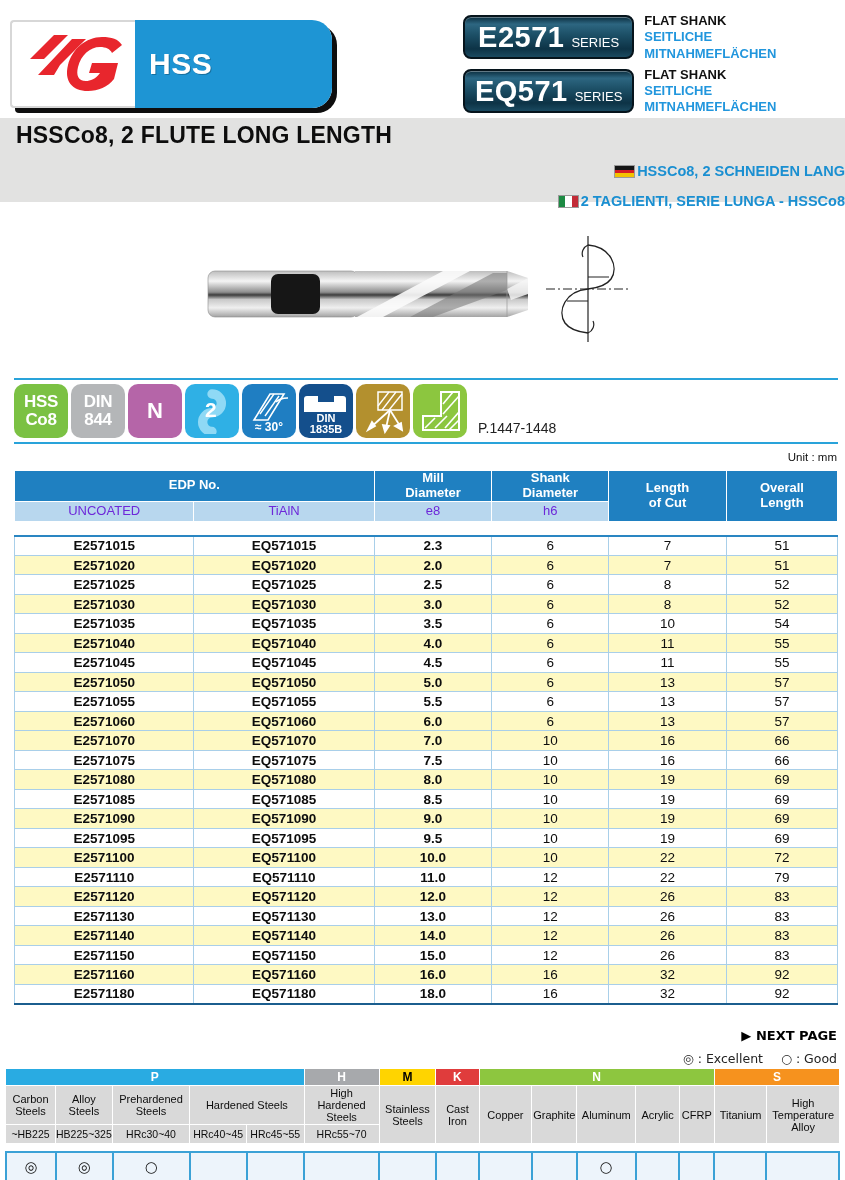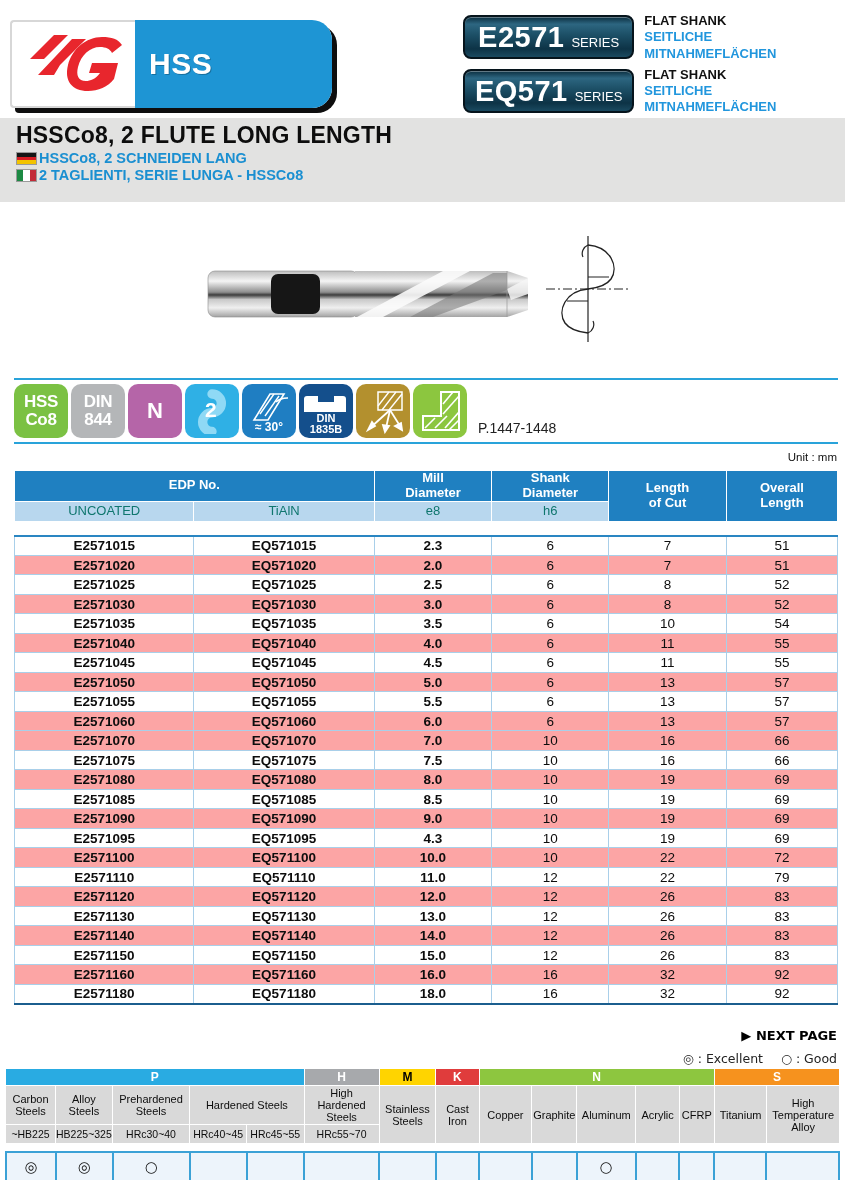--- a/index.html
+++ b/index.html
@@ -30,21 +30,21 @@
   .series-code { font-size:29px; font-weight:bold; letter-spacing:.5px; line-height:40px; }
   .series-word { font-size:13px; font-weight:normal; }
   .series-desc { margin-left:10px; line-height:1.25; }
   .series-desc .en { font-size:13px; font-weight:bold; color:#111; }
   .series-desc .de { font-size:13px; font-weight:bold; color:#2196dd; }
 
   
   .title-band { position:absolute; left:0; top:118px; width:845px; height:84px;
                 background:#e2e2e1; padding:4px 0 0 16px; }
   .page-title { font-size:23px; font-weight:bold; color:#0d0d0d; letter-spacing:.2px; }
-  .trans { display:flex; align-items:center; gap:2px; margin-top:1px; }
+  .trans { display:flex; align-items:center; gap:2px; margin-top:14px;justify-content:flex-end; }
   .trans .txt { font-size:14.5px; font-weight:bold; color:#1a8fd1; }
   .flag { width:21px; height:13px; display:inline-block; border:1px solid #9a9a9a; }
   .flag.de { background:linear-gradient(180deg,#151515 33.3%,#d61c23 33.3% 66.6%,#f3c300 66.6%); }
   .flag.fr { background:linear-gradient(90deg,#123d8f 33.3%,#fff 33.3% 66.6%,#cf2434 66.6%); }
   .flag.it { background:linear-gradient(90deg,#1d8a43 33.3%,#fff 33.3% 66.6%,#c22b37 66.6%); }
 
   
   .product-area { position:absolute; left:0; top:225px; width:845px; height:140px; }
   .photo { position:absolute; left:205px; top:20px; }
   .endview { position:absolute; left:543px; top:8px; }
@@ -72,27 +72,27 @@
   .page-ref { font-size:14px; color:#222; margin-left:8px; align-self:flex-end; margin-bottom:6px; }
 
   
   .unit { position:absolute; right:8px; top:451px; font-size:11.5px; color:#111; }
   .edp-wrap { position:absolute; left:14px; top:470px; width:824px; }
   table { border-collapse:collapse; width:100%; table-layout:fixed; }
   .hdr th { background:#1f80c1; color:#fff; font-weight:bold; font-size:13px;
             border:1.5px solid #fff; text-align:center; vertical-align:middle;
             white-space:pre-line; line-height:1.15; }
   .hdr tr:first-child th { height:29px; }
-  .hdr tr.subrow th { background:#b8d7ee; color:#0f766e; font-weight:normal; height:20px; font-size:13px; }
+  .hdr tr.subrow th { background:#b8d7ee; color:#6d28d9; font-weight:normal; height:20px; font-size:13px; }
   .hdr th.tall { height:49px; }
   .body-tbl { margin-top:13px; border-top:2px solid #2a86c2; border-bottom:2.5px solid #1b5e8e; }
   .body-tbl td { border:1px solid #a9cfe9; text-align:center; font-size:13.5px; height:19.5px;
                  padding:0; color:#0d0d0d; }
   .body-tbl td.edp, .body-tbl td.dia { font-weight:bold; }
-  .body-tbl tr.alt { background:#fca5a5; }
+  .body-tbl tr.alt { background:#fef9c3; }
 
   
   .nextpage { position:absolute; right:8px; top:1028px; font-size:13px; font-weight:bold; color:#000;
               font-family:"DejaVu Sans","Liberation Sans",sans-serif; }
   .legend { position:absolute; right:8px; top:1051px; font-size:12.5px; color:#222;
             font-family:"DejaVu Sans","Liberation Sans",sans-serif; }
   .legend span { margin-left:14px; }
 
   
   .mat-wrap { position:absolute; left:5px; top:1068px; width:835px; }
@@ -419,21 +419,21 @@
             <td class="edp">E2571090</td>
             <td class="edp">EQ571090</td>
             <td class="dia">9.0</td>
             <td>10</td>
             <td>19</td>
             <td>69</td>
           </tr>
           <tr>
             <td class="edp">E2571095</td>
             <td class="edp">EQ571095</td>
-            <td class="dia">4.3</td>
+            <td class="dia">9.5</td>
             <td>10</td>
             <td>19</td>
             <td>69</td>
           </tr>
           <tr class="alt">
             <td class="edp">E2571100</td>
             <td class="edp">EQ571100</td>
             <td class="dia">10.0</td>
             <td>10</td>
             <td>22</td>

